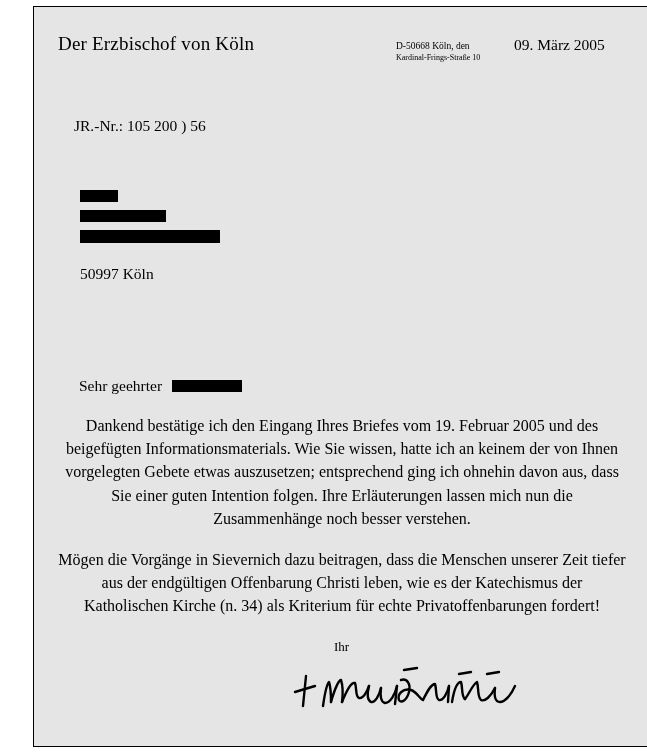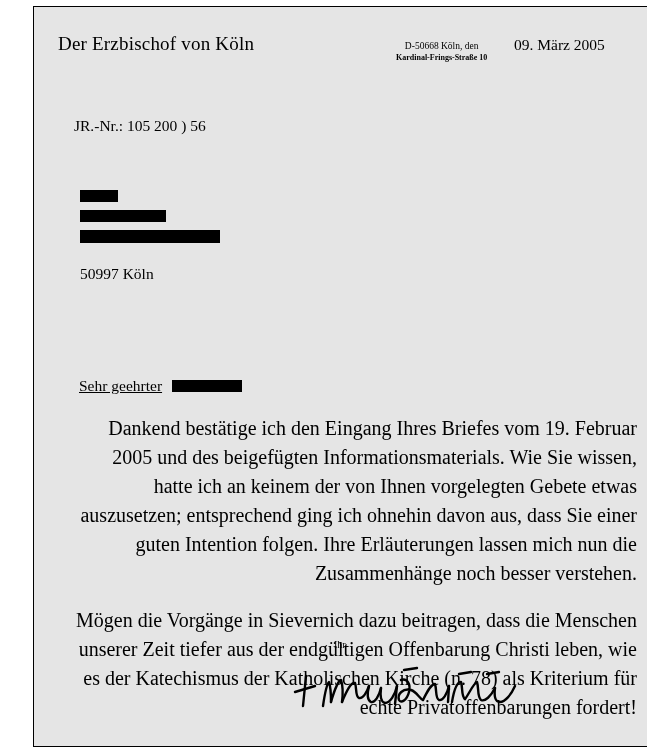--- a/index.html
+++ b/index.html
@@ -46,25 +46,24 @@
     font-size: 19px;
     letter-spacing: 0.2px;
     white-space: nowrap;
   }
   .place-block {
     position: absolute;
     left: 338px;
     top: 8px;
     font-size: 9.5px;
     line-height: 1.25;
-    text-align: center;
+    text-align: left;
   }
   .place-line2 {
     font-size: 8px;
-    font-weight: bold;
   }
   .date {
     position: absolute;
     left: 456px;
     top: 3px;
     font-size: 15.5px;
     font-weight: normal;
     white-space: nowrap;
   }
   .refnum {
@@ -91,49 +90,48 @@
     top: 258px;
     font-size: 15.5px;
   }
   .salutation {
     position: absolute;
     left: 45px;
     top: 370px;
     font-size: 15.5px;
     display: flex;
     align-items: center;
-    text-decoration: underline;
   }
   .salutation .redact-name {
     display: inline-block;
     width: 70px;
     height: 12px;
     background: #000000;
     margin-left: 10px;
   }
   .body-text {
     position: absolute;
-    left: 35px;
+    left: 24px;
     top: 407px;
     width: 568px;
-    font-size: 20px;
+    font-size: 16px;
     line-height: 1.45;
-    text-align: right;
+    text-align: center;
   }
   .body-text p {
     margin: 0 0 18px 0;
   }
   .body-text p.closing {
     margin-bottom: 0;
   }
   .ihr {
     position: absolute;
     left: 300px;
     top: 632px;
-    font-size: 10px;
+    font-size: 13px;
   }
   .signature {
     position: absolute;
     left: 255px;
     top: 655px;
     width: 240px;
     height: 60px;
   }
   .signature svg {
     display: block;
@@ -164,21 +162,21 @@
 
     <div class="city-line">50997 Köln</div>
 
     <div class="salutation">
       <span>Sehr geehrter</span>
       <span class="redact-name"></span>
     </div>
 
     <div class="body-text">
       <p>Dankend bestätige ich den Eingang Ihres Briefes vom 19. Februar 2005 und des beigefügten Informationsmaterials. Wie Sie wissen, hatte ich an keinem der von Ihnen vorgelegten Gebete etwas auszusetzen; entsprechend ging ich ohnehin davon aus, dass Sie einer guten Intention folgen. Ihre Erläuterungen lassen mich nun die Zusammenhänge noch besser verstehen.</p>
-      <p>Mögen die Vorgänge in Sievernich dazu beitragen, dass die Menschen unserer Zeit tiefer aus der endgültigen Offenbarung Christi leben, wie es der Katechismus der Katholischen Kirche (n. 78) als Kriterium für echte Privatoffenbarungen fordert!</p>
+      <p>Mögen die Vorgänge in Sievernich dazu beitragen, dass die Menschen unserer Zeit tiefer aus der endgültigen Offenbarung Christi leben, wie es der Katechismus der Katholischen Kirche (n. 34) als Kriterium für echte Privatoffenbarungen fordert!</p>
     </div>
 
     <div class="ihr">Ihr</div>
 
     <div class="signature">
       <svg width="240" height="60" viewBox="0 0 240 60" xmlns="http://www.w3.org/2000/svg">
         <g fill="none" stroke="#000000" stroke-width="2.4" stroke-linecap="round" stroke-linejoin="round">
           <path d="M6 30 L26 24"></path>
           <path d="M17 14 L14 44"></path>
           <path d="M34 44 C36 30, 38 22, 40 20 C42 26, 42 34, 42 40"></path>

